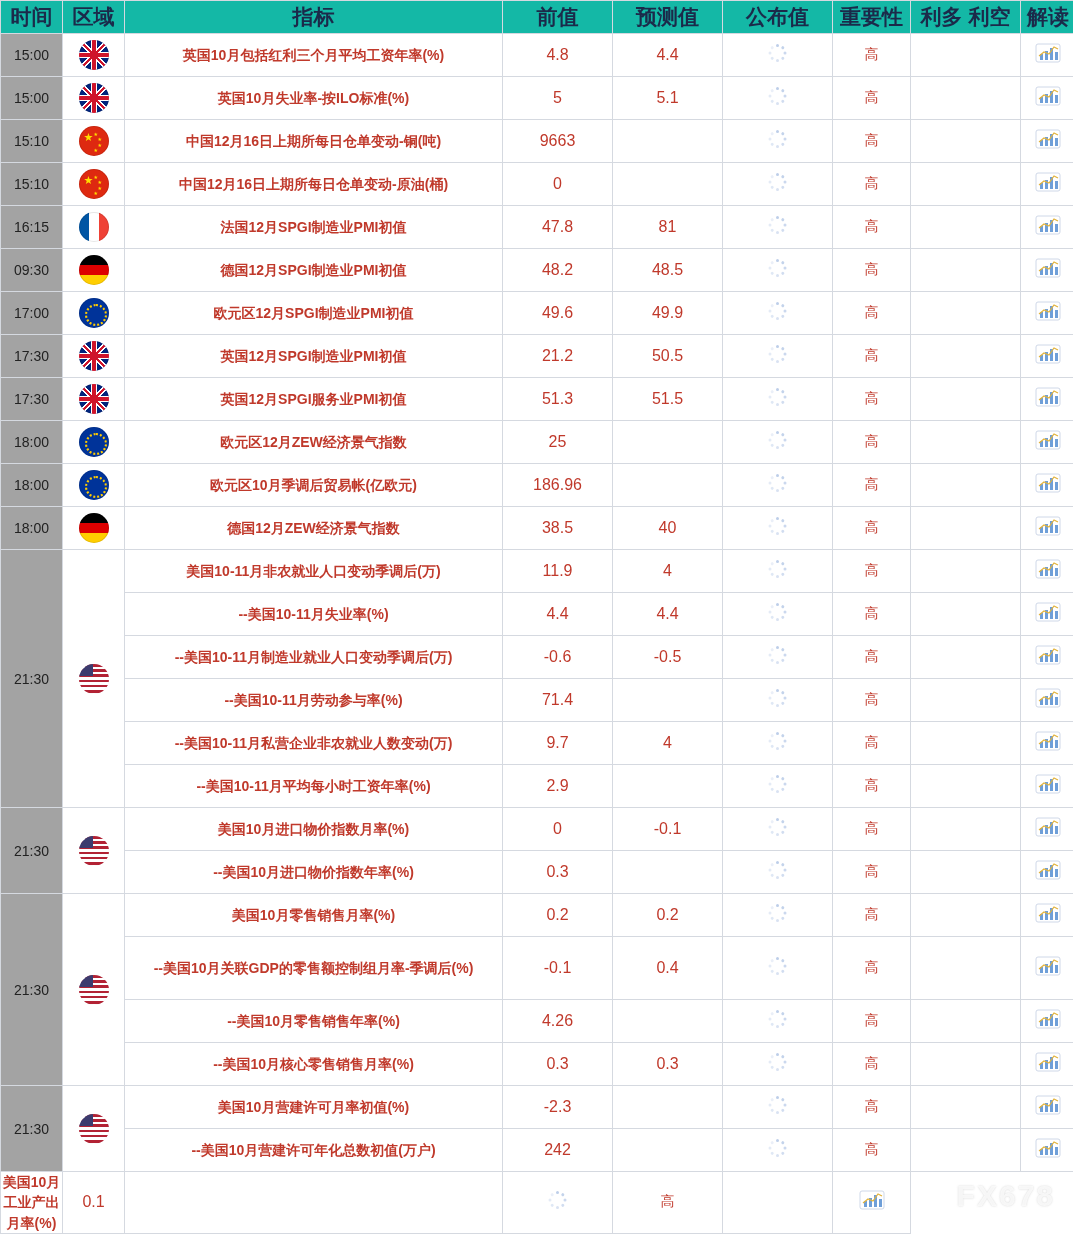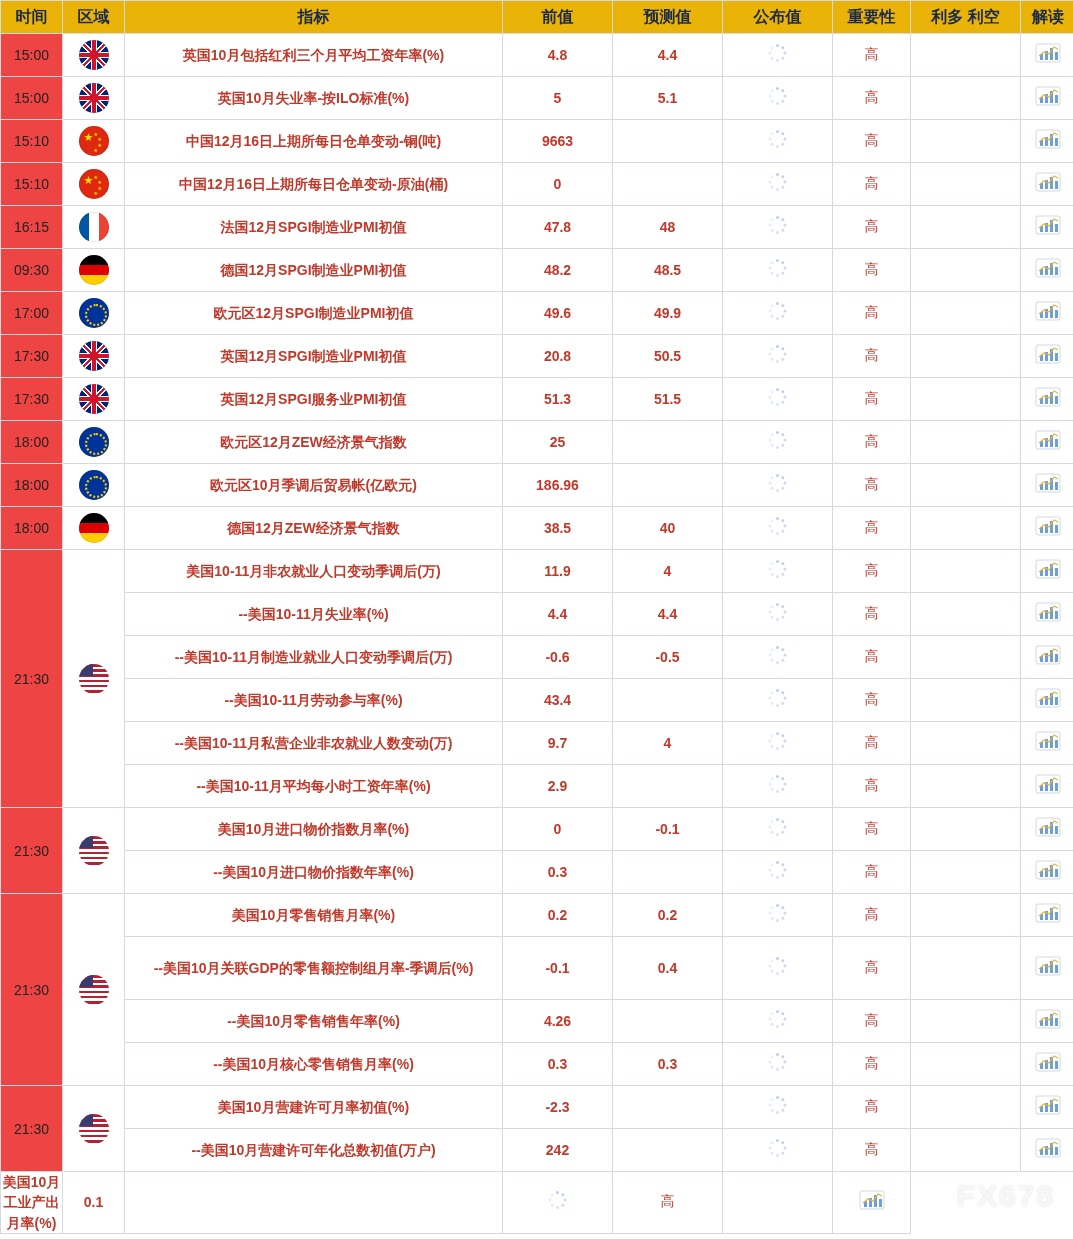--- a/index.html
+++ b/index.html
@@ -20,55 +20,55 @@
     width: 1073px;
     table-layout: fixed;
   }
   table.cal th, table.cal td {
     border: 1px solid #d5d9e0;
     padding: 0;
     vertical-align: middle;
     text-align: center;
   }
   thead th {
-    background: #eab308;
+    background: #14b8a6;
     color: #1b2a4a;
-    font-size: 16px;
+    font-size: 21px;
     font-weight: bold;
     height: 32px;
     line-height: 1.2;
   }
   
   col.c-time    { width: 62px; }
   col.c-region  { width: 62px; }
   col.c-ind     { width: 378px; }
   col.c-prev    { width: 110px; }
   col.c-fore    { width: 110px; }
   col.c-pub     { width: 110px; }
   col.c-imp     { width: 78px; }
   col.c-bull    { width: 110px; }
   col.c-read    { width: 55px; }
 
   td.time {
     font-size: 14px;
     color: #222;
-    background: #ef4444;
+    background: #a3a3a3;
   }
   td.region { background: #ffffff; }
   td.ind {
     text-align: left;
     padding: 6px 8px 6px 10px;
     font-size: 14px;
     font-weight: bold;
     color: #c0392b;
     line-height: 1.45;
   }
   td.prev, td.fore {
-    font-size: 14px;
-    font-weight: bold;
+    font-size: 16px;
+    font-weight: normal;
     color: #c0392b;
   }
   td.pub { background: #ffffff; }
   td.imp {
     font-size: 14px;
     color: #c0392b;
     font-weight: normal;
   }
   td.bull { background: #ffffff; }
   td.read { background: #ffffff; }
@@ -281,21 +281,21 @@
                 <rect x="15" y="5" width="3" height="12" fill="#6f9fd8"></rect>
                 <rect x="20" y="9" width="3" height="8" fill="#6f9fd8"></rect>
                 <polyline points="4,13 9,9 14,11 19,4 23,6" fill="none" stroke="#e2b33c" stroke-width="1.2"></polyline>
               </svg></span></td>
         </tr>
         <tr class="row" style="height: 43px;">
           <td class="time">16:15</td>
           <td class="region"><span class="flag fr"></span></td>
           <td class="ind">法国12月SPGI制造业PMI初值</td>
           <td class="prev">47.8</td>
-          <td class="fore">48</td>
+          <td class="fore">81</td>
           <td class="pub"><span class="spinner"><i></i><i></i><i></i><i></i><i></i><i></i><i></i><i></i></span></td>
           <td class="imp">高</td>
           <td class="bull"></td>
           <td class="read"><span class="chart-icon"><svg width="26" height="20" viewBox="0 0 26 20">
                 <rect x="1" y="1" width="24" height="18" rx="2" fill="none" stroke="#cfd8e8" stroke-width="1"></rect>
                 <rect x="5" y="11" width="3" height="6" fill="#6f9fd8"></rect>
                 <rect x="10" y="8" width="3" height="9" fill="#6f9fd8"></rect>
                 <rect x="15" y="5" width="3" height="12" fill="#6f9fd8"></rect>
                 <rect x="20" y="9" width="3" height="8" fill="#6f9fd8"></rect>
                 <polyline points="4,13 9,9 14,11 19,4 23,6" fill="none" stroke="#e2b33c" stroke-width="1.2"></polyline>
@@ -334,21 +334,21 @@
                 <rect x="10" y="8" width="3" height="9" fill="#6f9fd8"></rect>
                 <rect x="15" y="5" width="3" height="12" fill="#6f9fd8"></rect>
                 <rect x="20" y="9" width="3" height="8" fill="#6f9fd8"></rect>
                 <polyline points="4,13 9,9 14,11 19,4 23,6" fill="none" stroke="#e2b33c" stroke-width="1.2"></polyline>
               </svg></span></td>
         </tr>
         <tr class="row" style="height: 43px;">
           <td class="time">17:30</td>
           <td class="region"><span class="flag uk"></span></td>
           <td class="ind">英国12月SPGI制造业PMI初值</td>
-          <td class="prev">20.8</td>
+          <td class="prev">21.2</td>
           <td class="fore">50.5</td>
           <td class="pub"><span class="spinner"><i></i><i></i><i></i><i></i><i></i><i></i><i></i><i></i></span></td>
           <td class="imp">高</td>
           <td class="bull"></td>
           <td class="read"><span class="chart-icon"><svg width="26" height="20" viewBox="0 0 26 20">
                 <rect x="1" y="1" width="24" height="18" rx="2" fill="none" stroke="#cfd8e8" stroke-width="1"></rect>
                 <rect x="5" y="11" width="3" height="6" fill="#6f9fd8"></rect>
                 <rect x="10" y="8" width="3" height="9" fill="#6f9fd8"></rect>
                 <rect x="15" y="5" width="3" height="12" fill="#6f9fd8"></rect>
                 <rect x="20" y="9" width="3" height="8" fill="#6f9fd8"></rect>
@@ -472,21 +472,21 @@
                 <rect x="1" y="1" width="24" height="18" rx="2" fill="none" stroke="#cfd8e8" stroke-width="1"></rect>
                 <rect x="5" y="11" width="3" height="6" fill="#6f9fd8"></rect>
                 <rect x="10" y="8" width="3" height="9" fill="#6f9fd8"></rect>
                 <rect x="15" y="5" width="3" height="12" fill="#6f9fd8"></rect>
                 <rect x="20" y="9" width="3" height="8" fill="#6f9fd8"></rect>
                 <polyline points="4,13 9,9 14,11 19,4 23,6" fill="none" stroke="#e2b33c" stroke-width="1.2"></polyline>
               </svg></span></td>
         </tr>
         <tr class="row" style="height: 43px;">
           <td class="ind">--美国10-11月劳动参与率(%)</td>
-          <td class="prev">43.4</td>
+          <td class="prev">71.4</td>
           <td class="fore"></td>
           <td class="pub"><span class="spinner"><i></i><i></i><i></i><i></i><i></i><i></i><i></i><i></i></span></td>
           <td class="imp">高</td>
           <td class="bull"></td>
           <td class="read"><span class="chart-icon"><svg width="26" height="20" viewBox="0 0 26 20">
                 <rect x="1" y="1" width="24" height="18" rx="2" fill="none" stroke="#cfd8e8" stroke-width="1"></rect>
                 <rect x="5" y="11" width="3" height="6" fill="#6f9fd8"></rect>
                 <rect x="10" y="8" width="3" height="9" fill="#6f9fd8"></rect>
                 <rect x="15" y="5" width="3" height="12" fill="#6f9fd8"></rect>
                 <rect x="20" y="9" width="3" height="8" fill="#6f9fd8"></rect>

